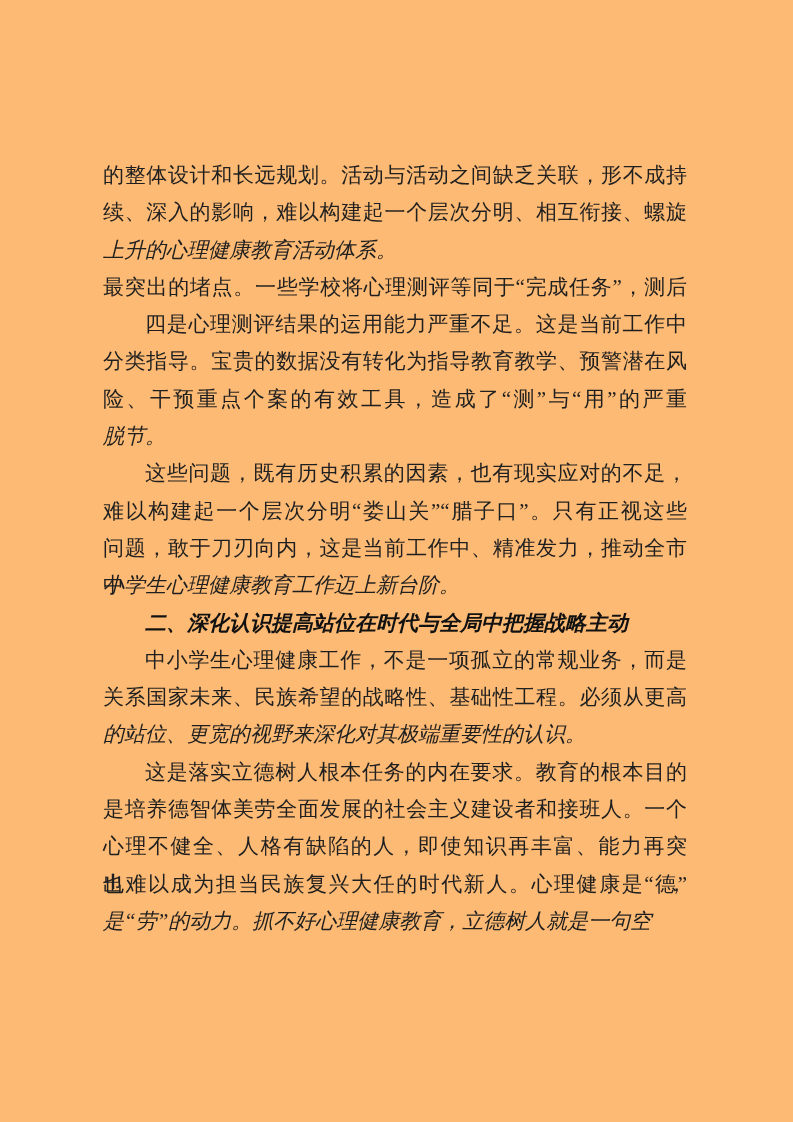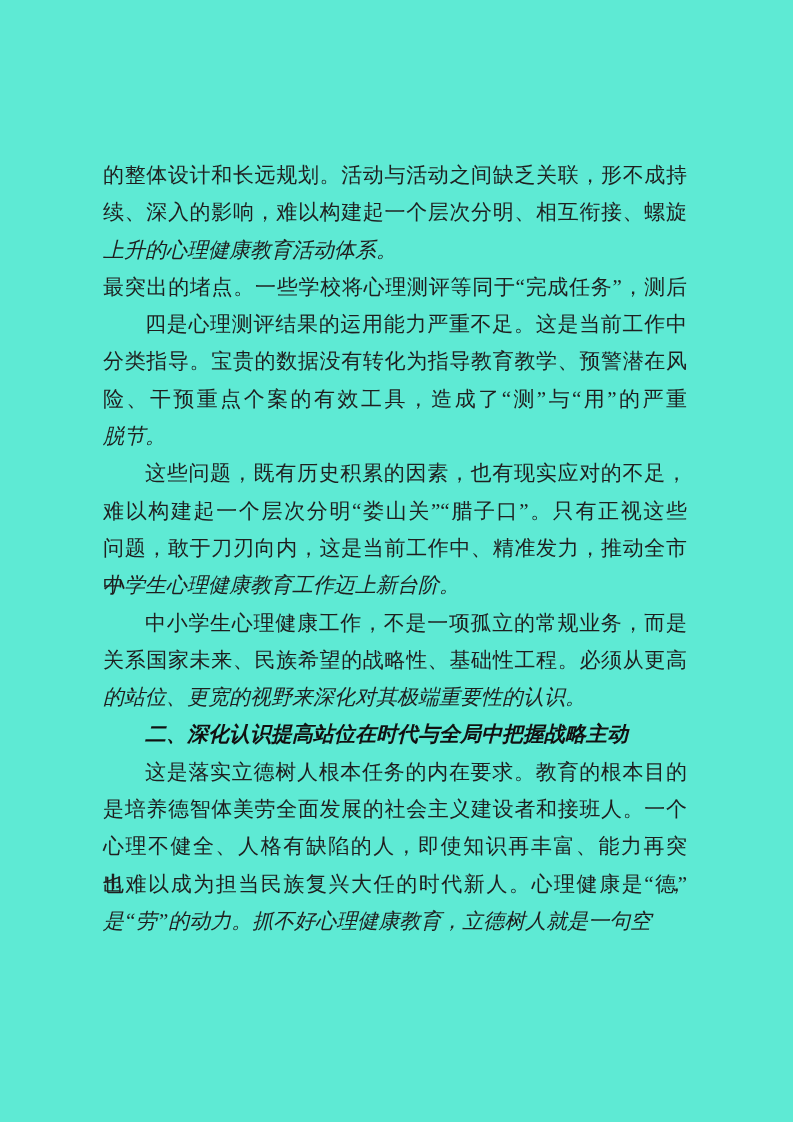--- a/index.html
+++ b/index.html
@@ -4,21 +4,21 @@
 <style>
   html, body {
     margin: 0;
     padding: 0;
     background: #ffffff;
   }
   .page {
     position: relative;
     width: 793px;
     height: 1122px;
-    background: #5eead4;
+    background: #fdba74;
     overflow: hidden;
     font-family: "Liberation Serif", "DejaVu Serif", serif;
   }
   .content {
     position: absolute;
     left: 103px;
     top: 157px;
     width: 584px;
     color: #1f1f1f;
   }
@@ -68,26 +68,26 @@
         <div class="line justify">险、干预重点个案的有效工具，造成了“测”与“用”的严重</div>
         <div class="line plain">脱节。</div>
       </div>
       <div class="para">
         <div class="line justify indent">这些问题，既有历史积累的因素，也有现实应对的不足，</div>
         <div class="line justify">难以构建起一个层次分明“娄山关”“腊子口”。只有正视这些</div>
         <div class="line justify">问题，敢于刀刃向内，这是当前工作中、精准发力，推动全市中</div>
         <div class="line plain">小学生心理健康教育工作迈上新台阶。</div>
       </div>
       <div class="para">
+        <div class="line plain indent heading">二、深化认识提高站位在时代与全局中把握战略主动</div>
+      </div>
+      <div class="para">
         <div class="line justify indent">中小学生心理健康工作，不是一项孤立的常规业务，而是</div>
         <div class="line justify">关系国家未来、民族希望的战略性、基础性工程。必须从更高</div>
         <div class="line plain">的站位、更宽的视野来深化对其极端重要性的认识。</div>
-      </div>
-      <div class="para">
-        <div class="line plain indent heading">二、深化认识提高站位在时代与全局中把握战略主动</div>
       </div>
       <div class="para">
         <div class="line justify indent">这是落实立德树人根本任务的内在要求。教育的根本目的</div>
         <div class="line justify">是培养德智体美劳全面发展的社会主义建设者和接班人。一个</div>
         <div class="line justify">心理不健全、人格有缺陷的人，即使知识再丰富、能力再突出，</div>
         <div class="line justify">也难以成为担当民族复兴大任的时代新人。心理健康是“德”</div>
         <div class="line plain">是“劳”的动力。抓不好心理健康教育，立德树人就是一句空</div>
       </div>
     </main>
 </div>

